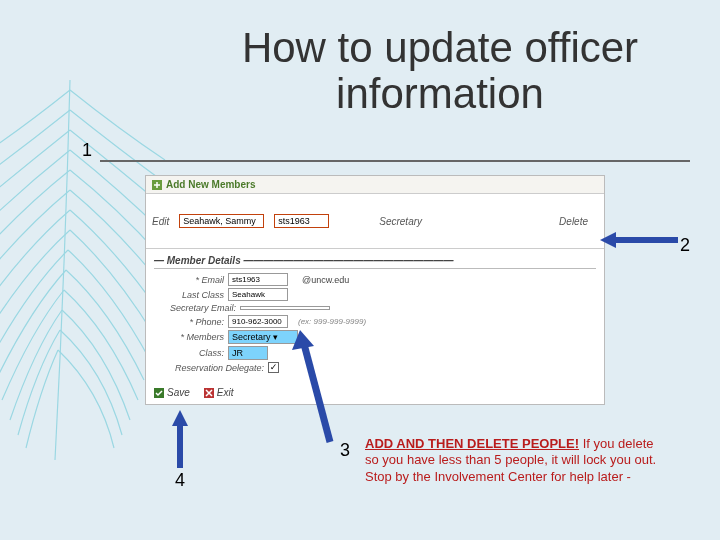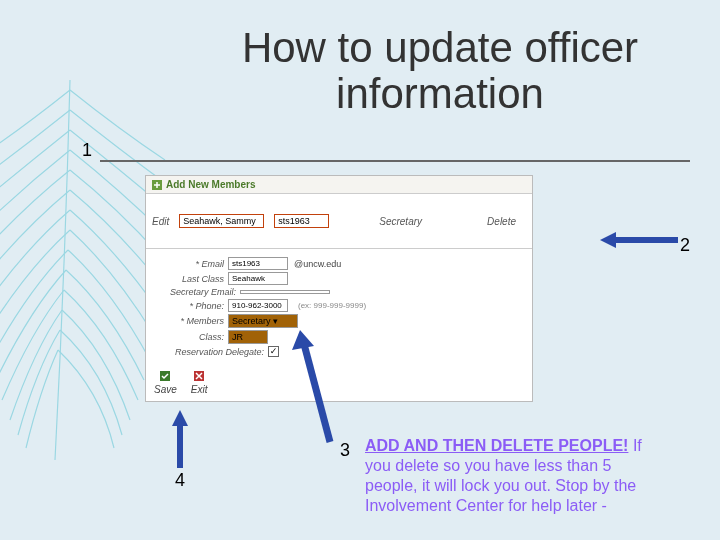--- a/index.html
+++ b/index.html
@@ -44,21 +44,21 @@
     color: #000;
   }
   .num1 { top: 140px; left: 82px; }
   .num2 { top: 235px; left: 680px; }
   .num3 { top: 440px; left: 340px; }
   .num4 { top: 470px; left: 175px; }
   .panel {
     position: absolute;
     top: 175px;
     left: 145px;
-    width: 388px;
+    width: 460px;
     background: #fff;
     border: 1px solid #bbb;
     font-size: 10px;
   }
   .panel-head {
     background: #f5f4f0;
     border-bottom: 1px solid #ccc;
     padding: 3px 6px;
     display: flex;
     align-items: center;
@@ -108,57 +108,56 @@
     font-size: 9px;
     text-align: right;
   }
   .fld .val {
     border: 1px solid #999;
     padding: 1px 3px;
     font-size: 8px;
     min-width: 60px;
     background: #fff;
   }
-  .domain { font-size: 9px; color: #444; margin-left: 2px; }
-  .hint { font-size: 8px; color: #888; margin-left: 6px; }
+  .domain { font-size: 9px; color: #444; margin-left: 10px; }
+  .hint { font-size: 8px; color: #888; margin-left: 6px; font-style: italic; }
   .select {
     border: 1px solid #999;
     padding: 1px 3px;
     font-size: 9px;
-    background: #a16207;
+    background: #7dd3fc;
     min-width: 70px;
   }
   .chk { width: 11px; height: 11px; border: 1px solid #666; display: inline-flex; align-items: center; justify-content: center; font-size: 9px; line-height: 1; }
   .btns {
     display: flex;
     gap: 14px;
     padding: 6px 8px;
     align-items: center;
   }
   .btn {
     display: flex;
     align-items: center;
     gap: 3px;
     font-style: italic;
     font-size: 10px;
     color: #444;
     cursor: pointer;
-    flex-direction: column;
   }
   .icon-sq {
     width: 10px; height: 10px;
     display: inline-block;
   }
   .advice {
     position: absolute;
     top: 436px;
     left: 365px;
     width: 300px;
-    font-size: 16px;
-    color: #8b5cf6;
+    font-size: 13px;
+    color: #b91c1c;
     line-height: 1.25;
   }
   .advice .lead {
     font-weight: bold;
     text-decoration: underline;
   }
   .arrow {
     position: absolute;
   }
 </style>
@@ -216,20 +215,21 @@
     <span>Add New Members</span>
   </div>
   <div class="row1">
     <span style="font-style:italic;color:#555">Edit</span>
     <span class="tf tf-name">Seahawk, Sammy</span>
     <span class="tf tf-user">sts1963</span>
     <span class="secretary" style="margin-left:40px">Secretary</span>
     <span class="delete">Delete</span>
   </div>
   <div class="details">
+    <div class="details-title">— <span>Member Details</span> —————————————————————</div>
     <div class="fld">
       <label>* Email</label>
       <span class="val">sts1963</span>
       <span class="domain">@uncw.edu</span>
     </div>
     <div class="fld">
       <label>Last Class</label>
       <span class="val">Seahawk</span>
     </div>
     <div class="fld">

